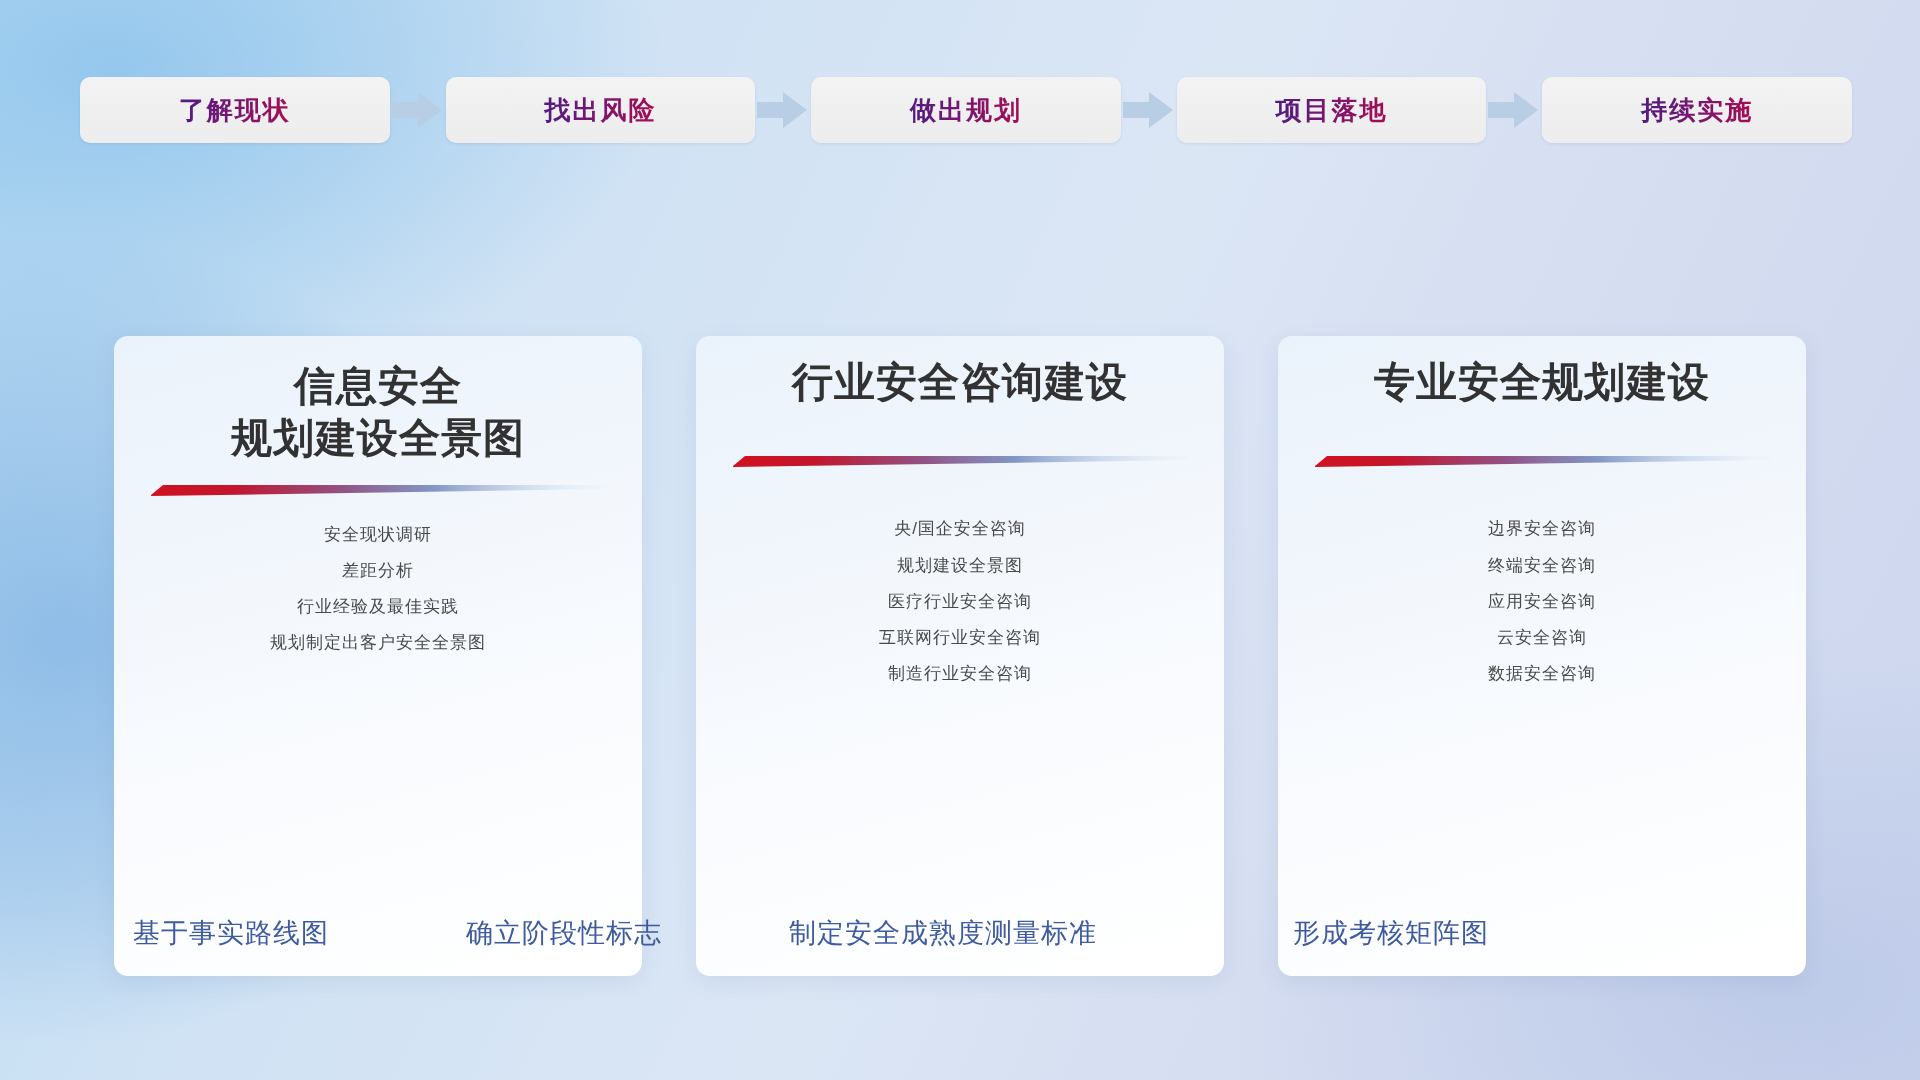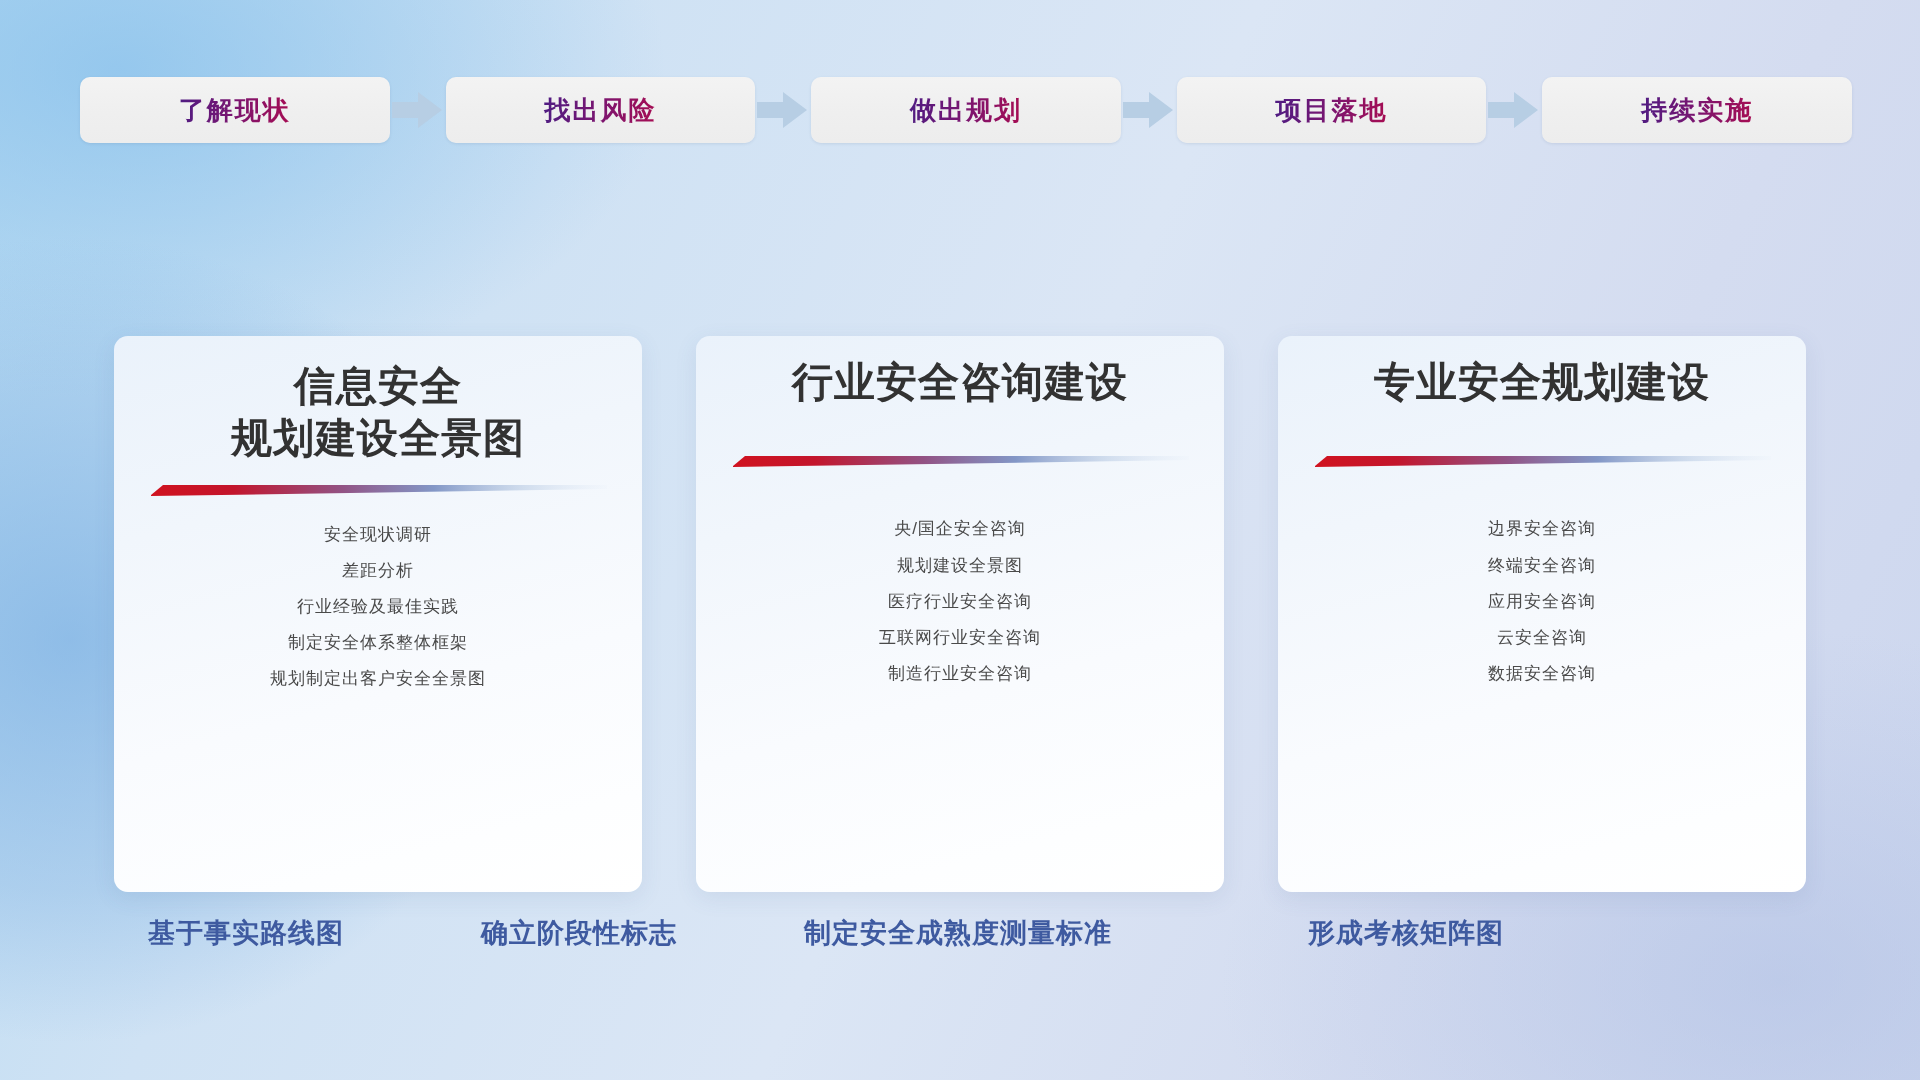--- a/index.html
+++ b/index.html
@@ -103,21 +103,21 @@
     left: 114px;
     top: 336px;
     width: 1692px;
     height: 540px;
     display: flex;
     justify-content: space-between;
   }
   .card {
     position: relative;
     width: 528px;
-    height: 556px;
+    height: 640px;
     border-radius: 14px;
     padding: 0;
     background:
       linear-gradient(165deg, #eaf2fb 0%, #f1f6fc 30%, #f9fbfe 62%, #fdfeff 86%, #ffffff 100%);
     box-shadow: 0 6px 22px rgba(70,100,150,0.10);
   }
   .card::before {
     content: "";
     position: absolute;
     inset: -1.6px;
@@ -179,25 +179,24 @@
   #captions {
     position: absolute;
     left: 0;
     top: 915px;
     width: 1920px;
     height: 50px;
   }
   .caption {
     position: absolute;
     font-size: 27px;
-    font-weight: 700;
+    font-weight: 400;
     color: #3e5aa0;
     letter-spacing: 1px;
     white-space: nowrap;
-    margin-left: 15px;
   }
   .caption.p0 { left: 133px; }
   .caption.p1 { left: 466px; }
   .caption.p2 { left: 789px; }
   .caption.p3 { left: 1293px; }
 </style>
 </head>
 <body>
 
 <div id="stage">
@@ -269,21 +268,20 @@
                 <stop offset="100%" stop-color="#cddcee" stop-opacity="0.05"></stop>
               </linearGradient>
             </defs>
             <path d="M2 12 L14 2 L458 2 L458 6 L2 13 Z" fill="url(#rule1)"></path>
           </svg>
         </div>
         <div class="card-list">
           <div class="card-list-item">安全现状调研</div>
           <div class="card-list-item">差距分析</div>
           <div class="card-list-item">行业经验及最佳实践</div>
-          <div class="card-list-item">制定安全体系整体框架</div>
           <div class="card-list-item">规划制定出客户安全全景图</div>
         </div>
       </div>
     </div>
 
     <div class="card c2">
       <div class="card-inner">
         <div class="card-title">行业安全咨询建设</div>
         <div class="card-rule">
           <svg width="458" height="16" viewBox="0 0 458 16" aria-hidden="true">

